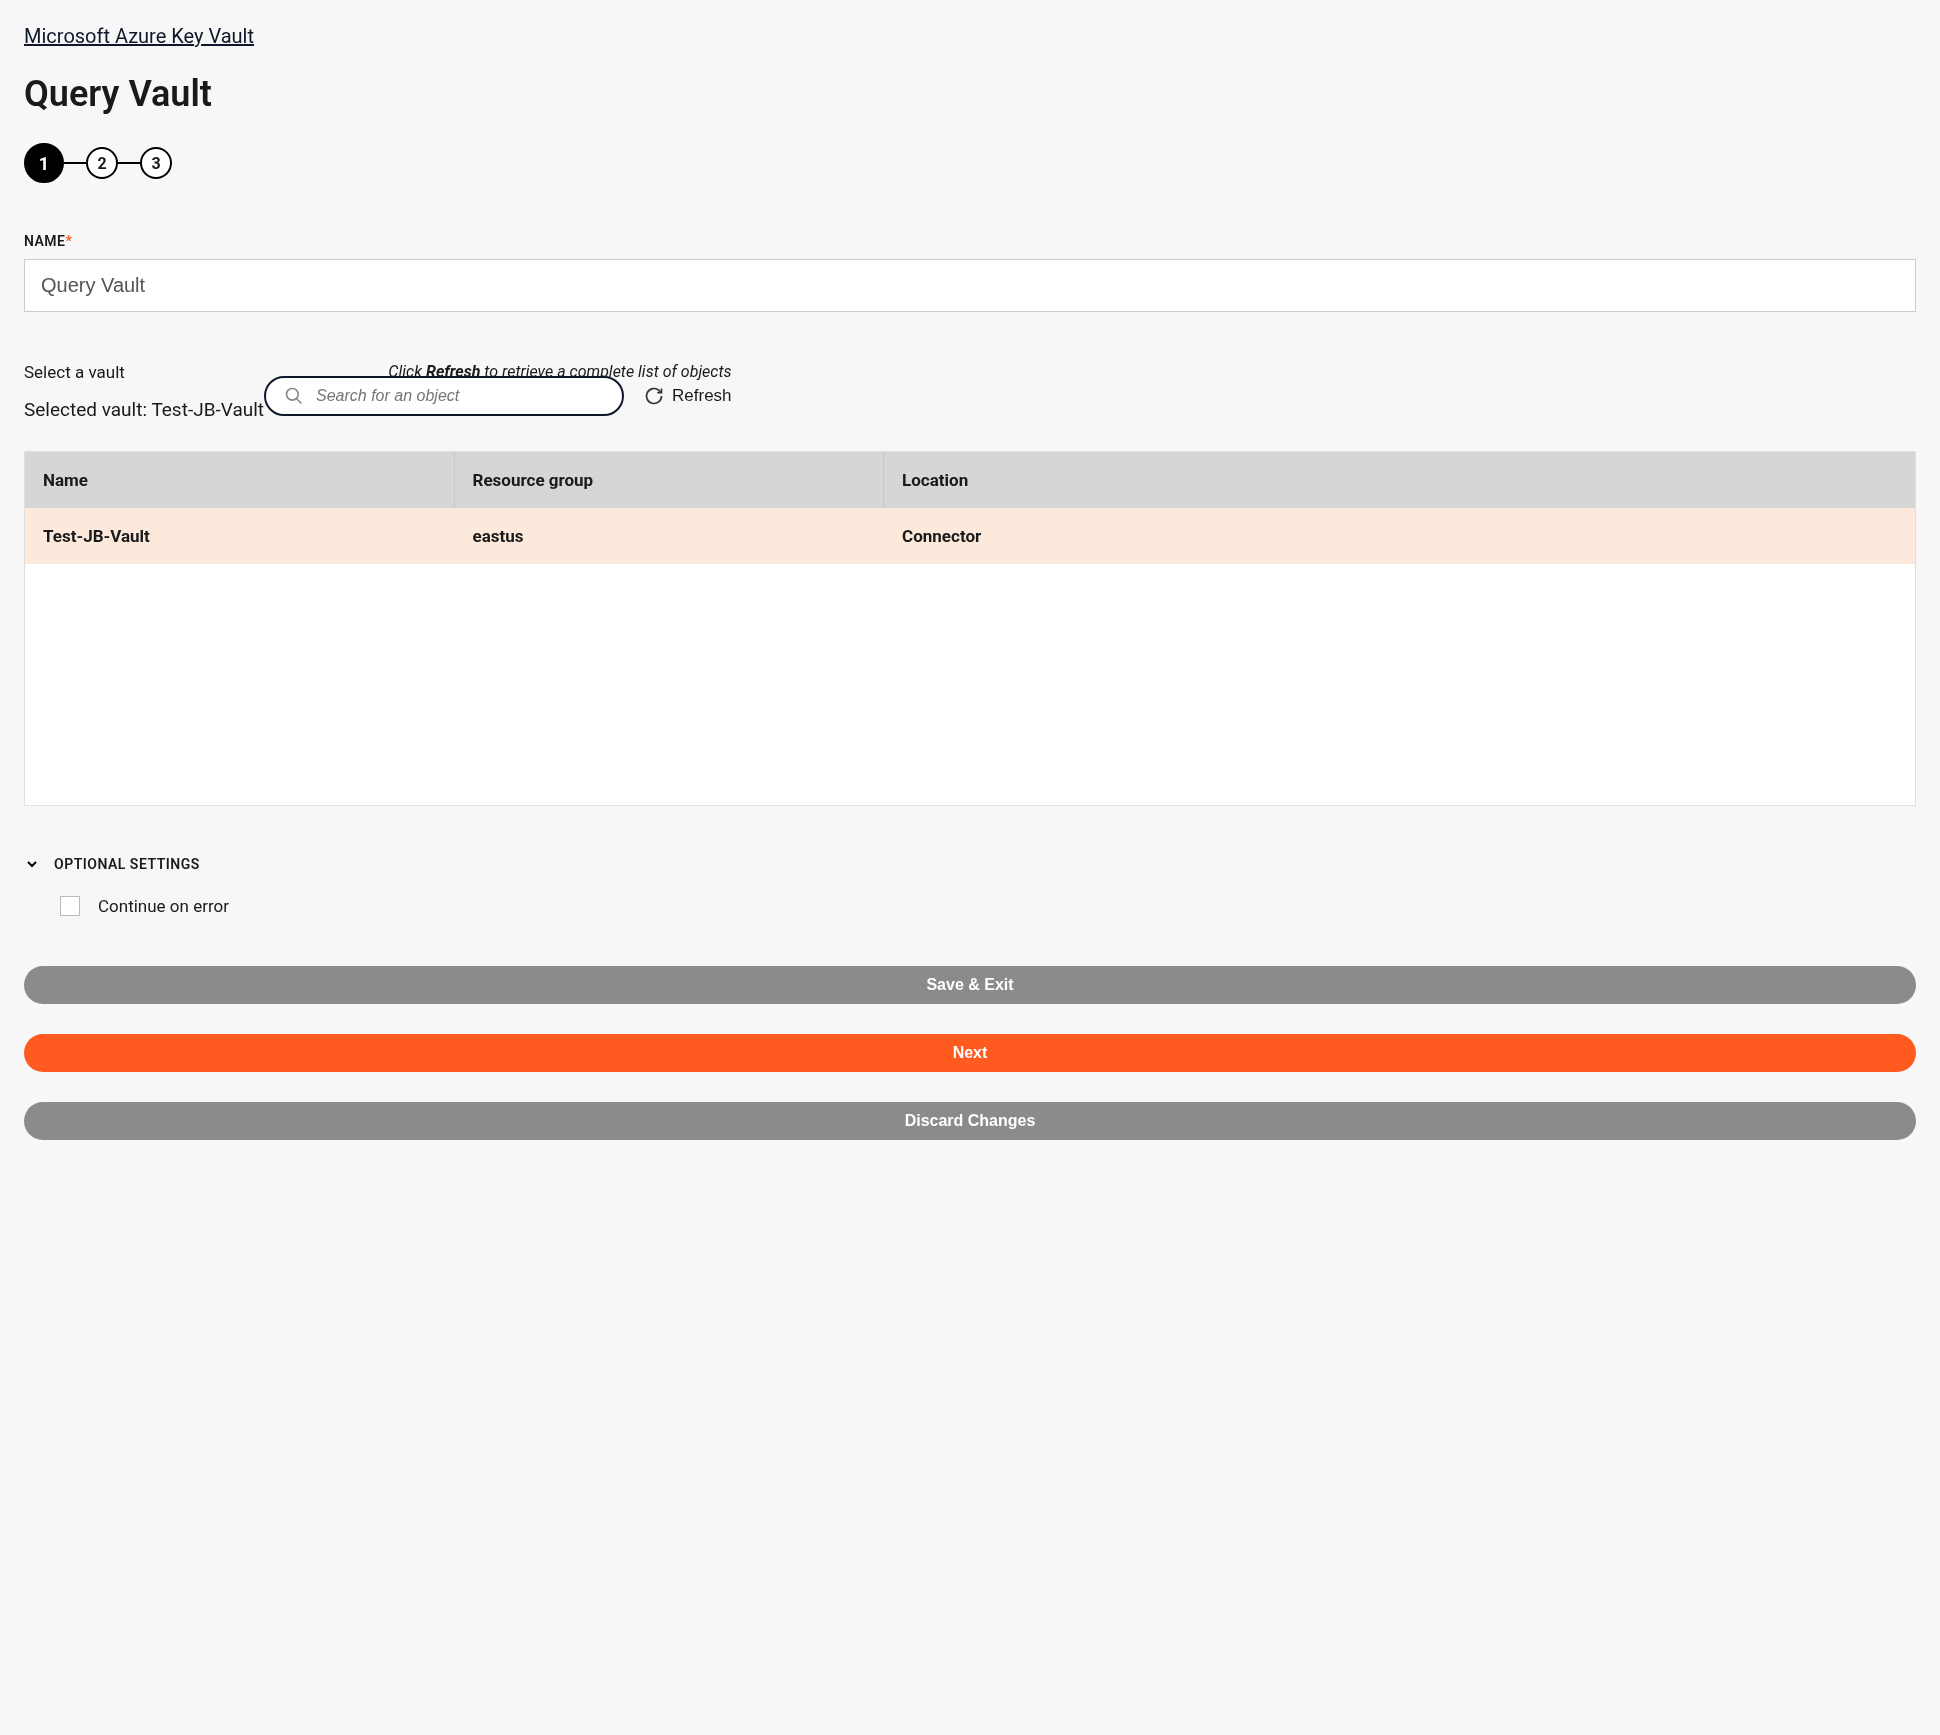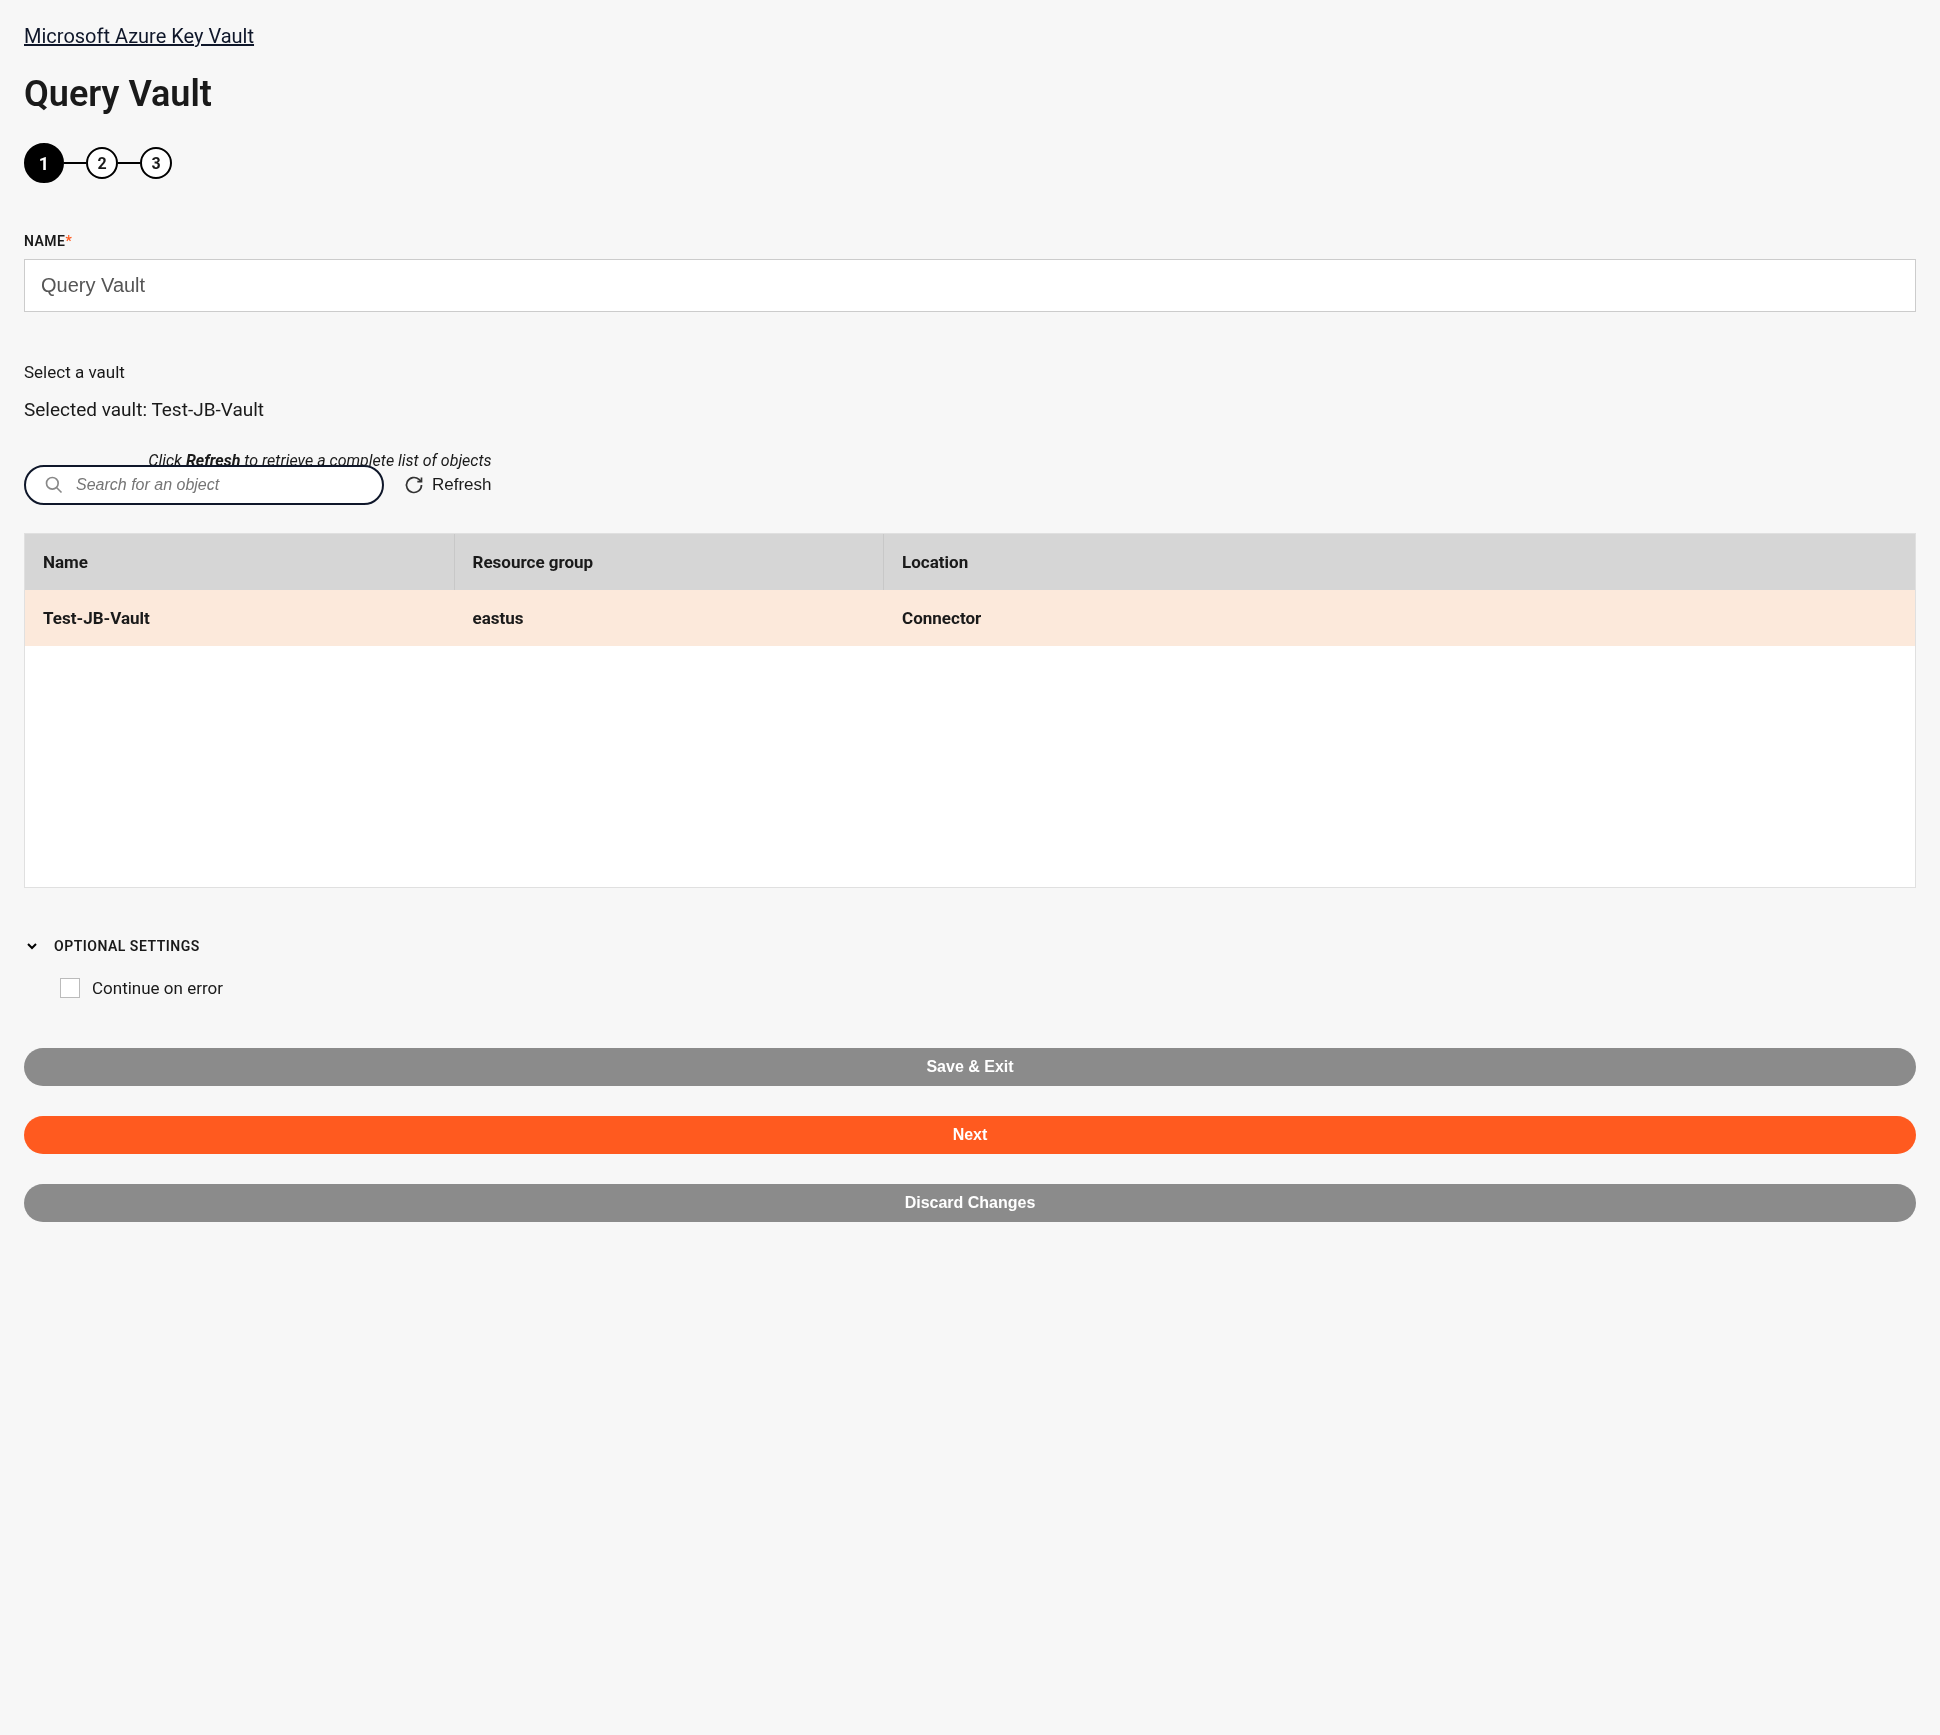--- a/index.html
+++ b/index.html
@@ -65,21 +65,20 @@
       padding: 14px 16px;
       font-size: 20px;
       border: 1px solid #ccc;
       background: #fff;
       color: #555;
       margin-bottom: 50px;
     }
     .vault-header-row {
       display: flex;
       align-items: flex-start;
-      flex-direction: column;
     }
     .select-vault-label {
       font-size: 17px;
       margin-bottom: 16px;
     }
     .hint-text {
       font-style: italic;
       font-size: 16px;
       text-align: right;
     }
@@ -164,21 +163,21 @@
       font-size: 14px;
       font-weight: 600;
       letter-spacing: 0.5px;
       cursor: pointer;
       margin-bottom: 24px;
     }
     .chevron-svg { width: 16px; height: 16px; stroke: #000; }
     .checkbox-row {
       display: flex;
       align-items: center;
-      gap: 12px;
+      gap: 18px;
       margin-left: 36px;
       margin-bottom: 50px;
       font-size: 17px;
     }
     .checkbox {
       width: 20px;
       height: 20px;
       border: 1px solid #bbb;
       background: #fff;
       cursor: pointer;

